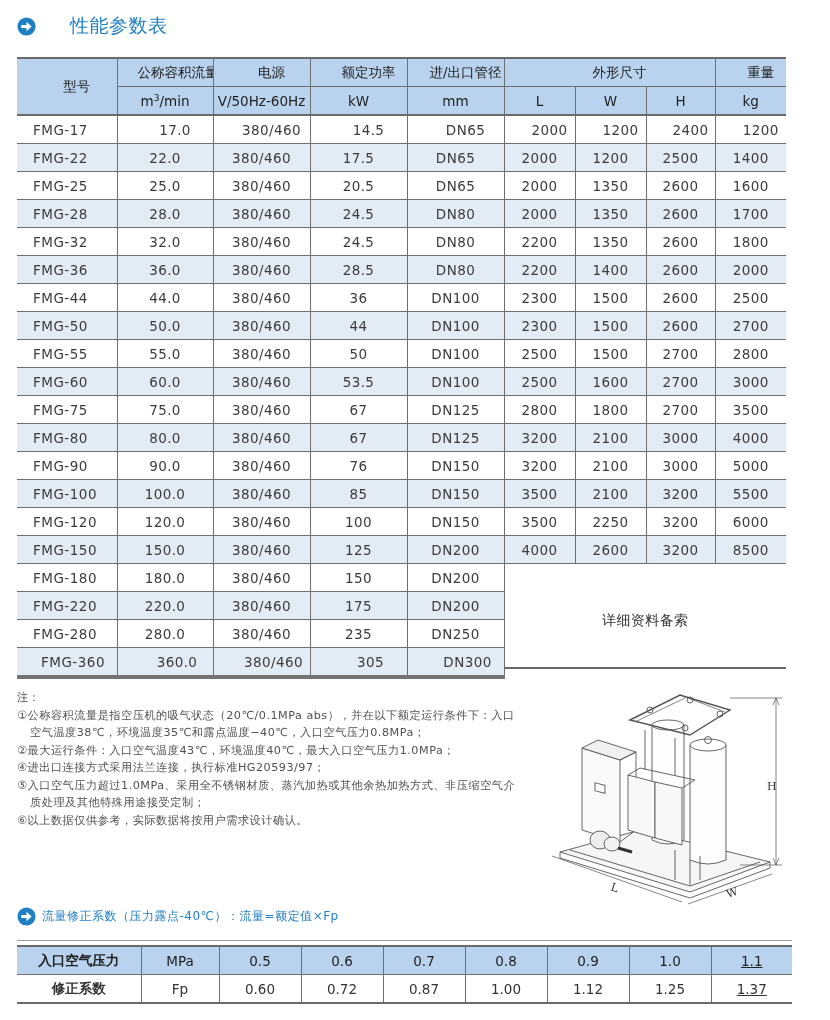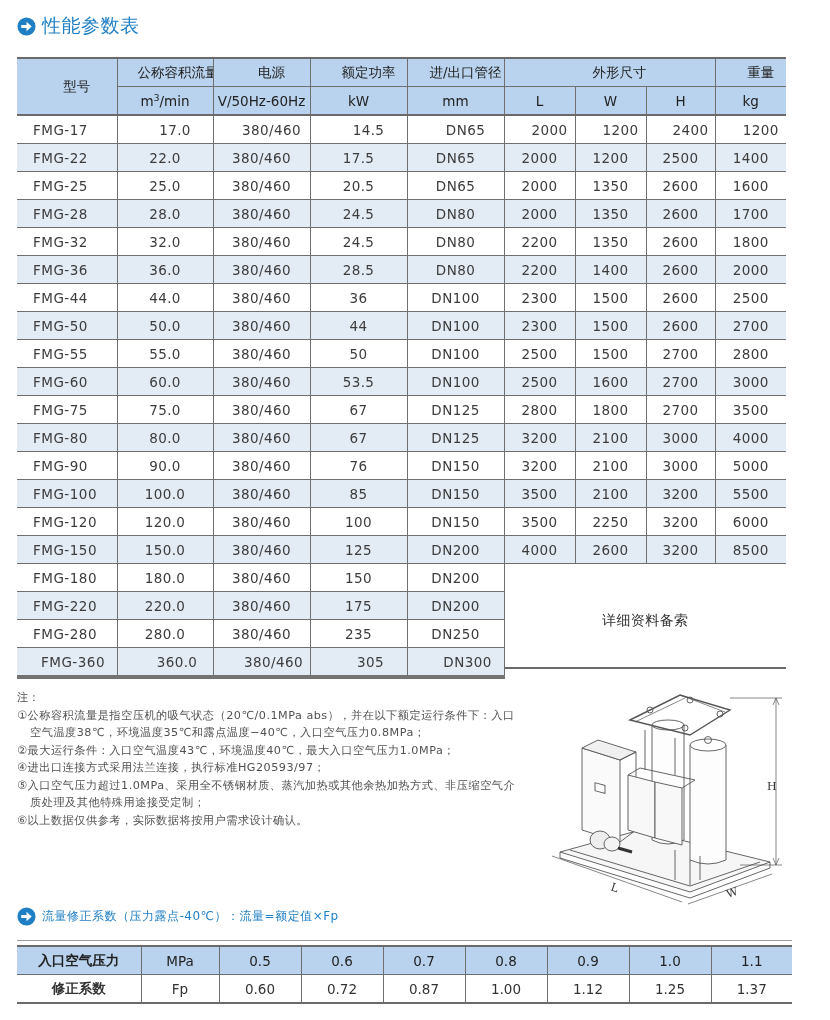--- a/index.html
+++ b/index.html
@@ -1,21 +1,21 @@
 <!DOCTYPE html>
 <html><head>
 <meta charset="utf-8">
 <style>
   html, body { margin: 0; padding: 0; background: #ffffff; }
   body { width: 830px; height: 1020px; position: relative; overflow: hidden;
          font-family: "DejaVu Sans", "Liberation Sans", sans-serif; color: #3a3a3a; }
   .section-title { position: absolute; left: 17px; display: flex; align-items: center;
                    color: #1f7fc4; font-size: 19px; letter-spacing: 0.5px; }
   .section-title .arrow { width: 19px; height: 19px; margin-right: 6px; display: inline-block; }
-  #title1 { top: 13px; }
+  #title1 { top: 13px; gap: 28px; }
   #title2 { top: 907px; font-size: 12px; }
   .title2-rule { position: absolute; left: 17px; top: 940px; width: 775px; height: 1px; background: #9a9a9a; }
 
   table { border-collapse: collapse; position: absolute; table-layout: fixed; }
   #spec-table { left: 17px; top: 57px; width: 769px; }
   #spec-table td, #spec-table th { border: 1px solid #6f6f6f; text-align: center; font-weight: normal;
           font-size: 13.5px; padding: 0; height: 27px; color: #3c3c3c; white-space: nowrap; overflow: hidden; }
   #spec-table tr:first-child th, #spec-table tr:first-child td { border-top: 2px solid #6a6a6a; padding-left: 20px; }
   #spec-table th { background: #b9d3ee; color: #222; font-size: 13.5px; }
   #spec-table td:first-child, #spec-table th:first-child { border-left: none; }
@@ -33,21 +33,21 @@
   .notes .note { padding-left: 13px; text-indent: -13px; letter-spacing: 0.5px; }
   .notes .label { letter-spacing: 0; }
 
   .diagram { position: absolute; left: 540px; top: 680px; width: 260px; height: 228px; }
 
   #corr-table { left: 17px; top: 945px; width: 775px; }
   #corr-table td { border: 1px solid #6f6f6f; text-align: center; font-size: 13.5px; height: 27px; padding: 0; color: #333; }
   #corr-table tr:first-child td { background: #b9d3ee; color: #222; border-top: 2px solid #6a6a6a; }
   #corr-table tr:last-child td { border-bottom: 2px solid #6a6a6a; text-align: center; }
   #corr-table td:first-child { border-left: none; font-weight: bold; }
-  #corr-table td:last-child { border-right: none; }
+  #corr-table td:last-child { border-right: none; text-decoration: underline; }
 </style>
 </head>
 <body>
 
 <div class="section-title" id="title1">
   <svg class="arrow" viewBox="0 0 20 20">
     <circle cx="10" cy="10" r="9.5" fill="#1f7fc4"></circle>
     <path d="M4.5 8.3 H10 V5 L15.5 10 L10 15 V11.7 H4.5 Z" fill="#ffffff"></path>
   </svg>
   <span>性能参数表</span>

